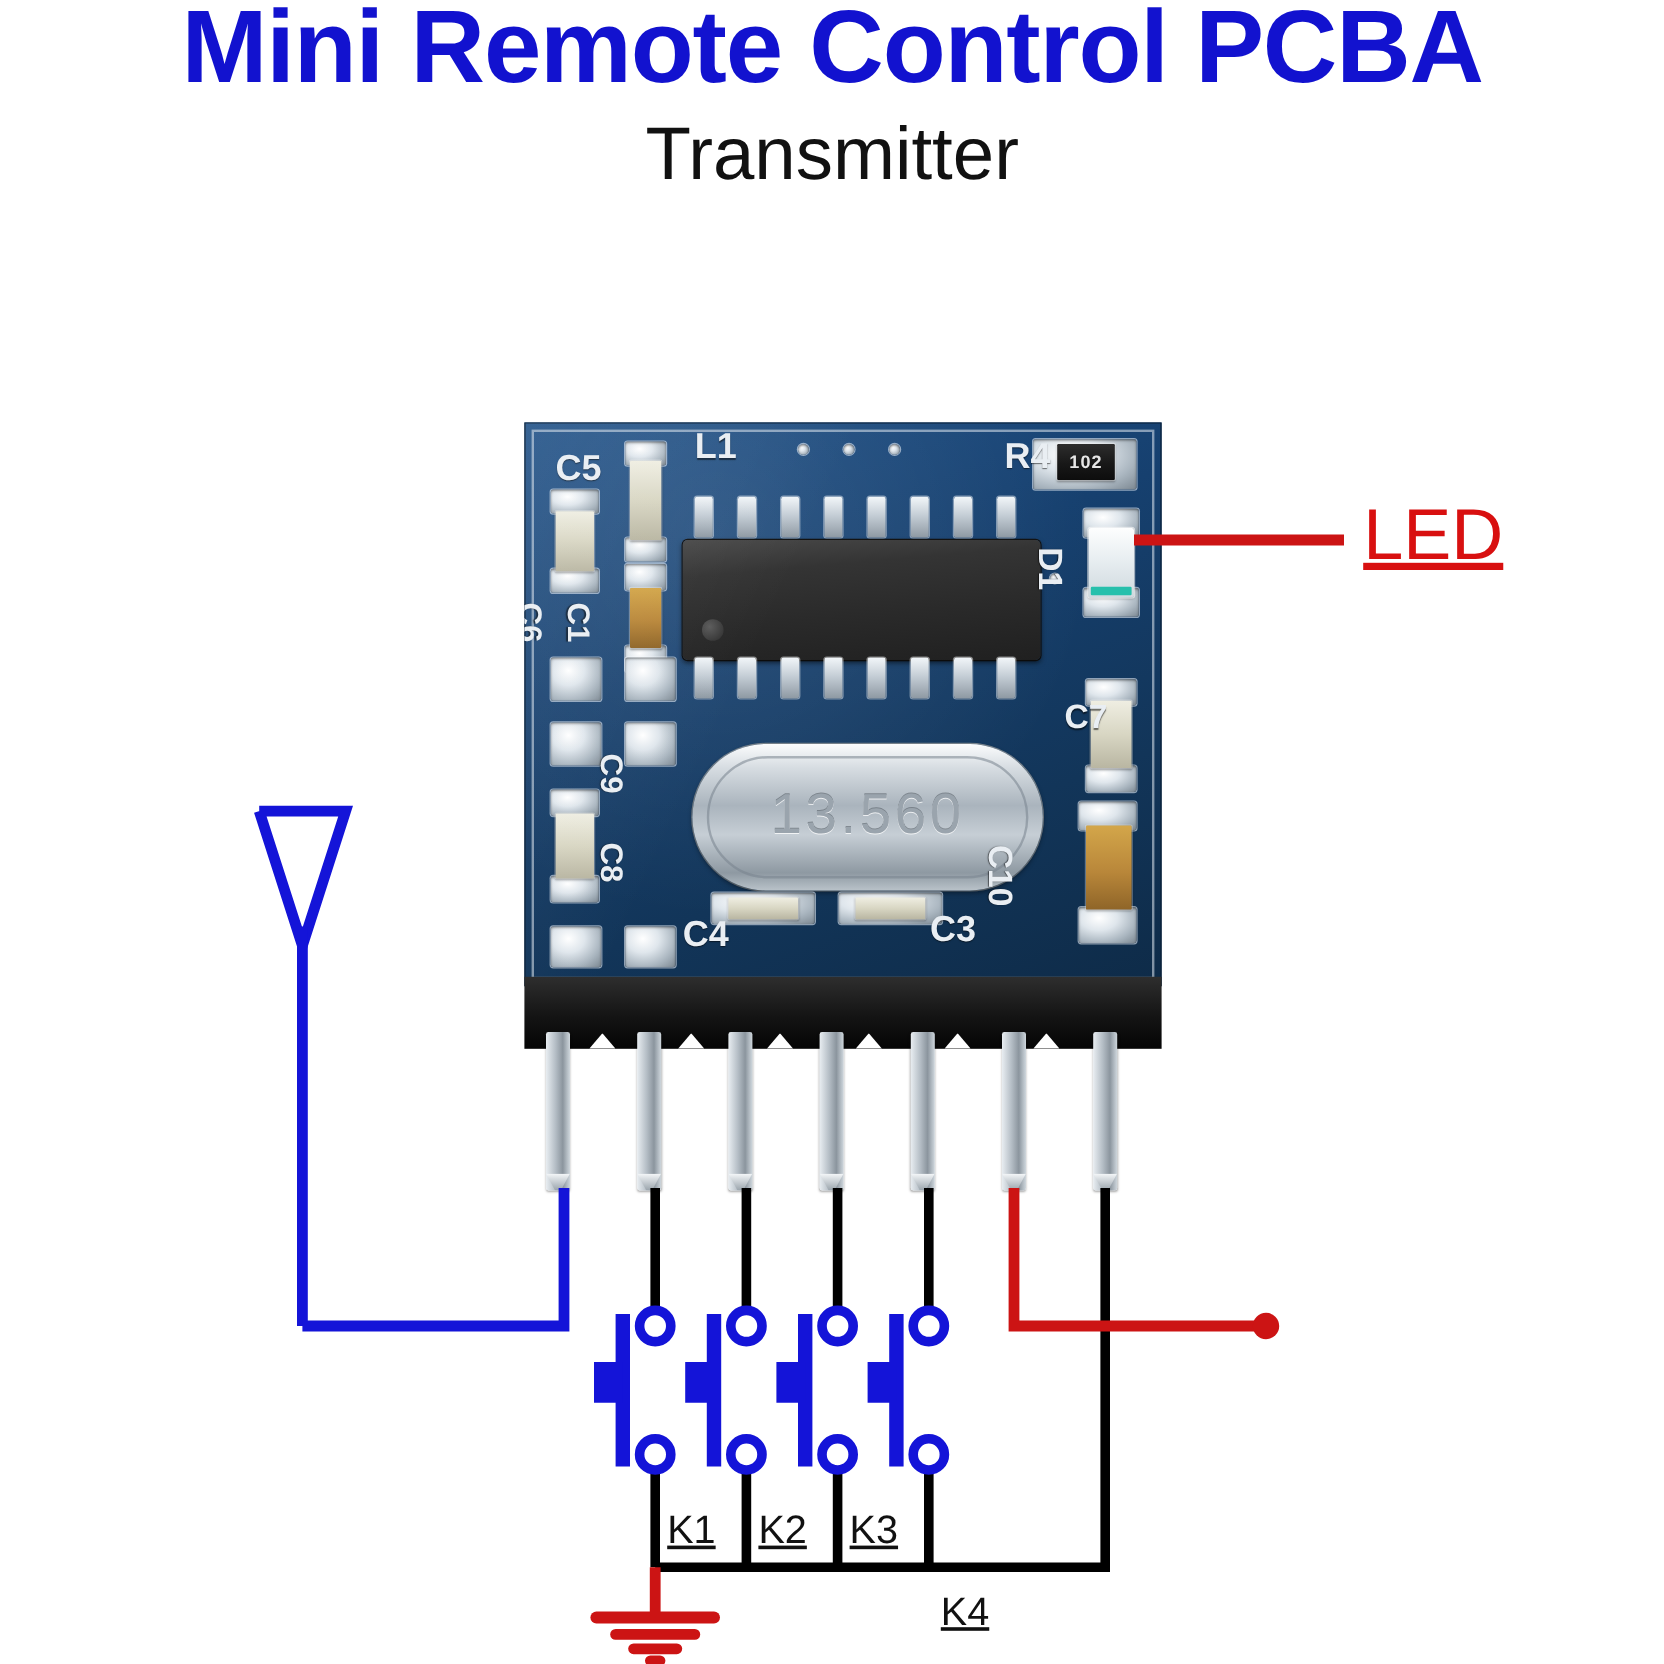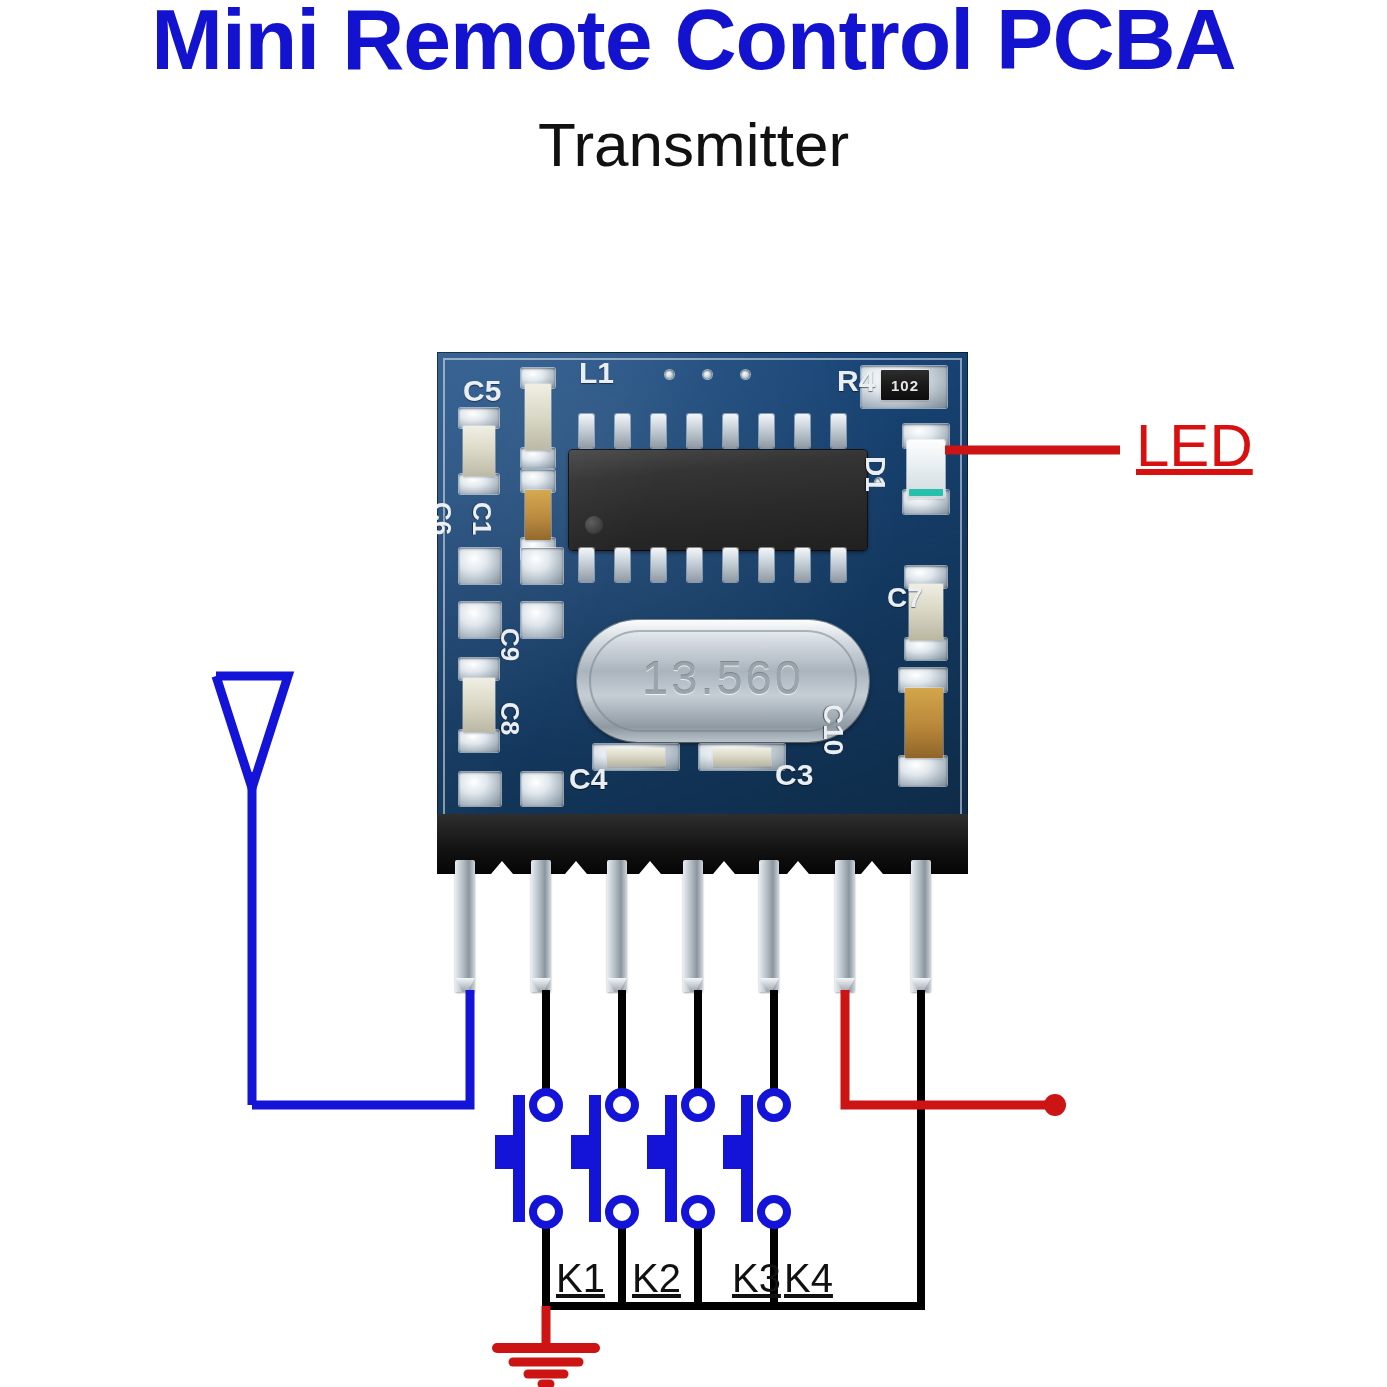--- a/index.html
+++ b/index.html
@@ -11,21 +11,21 @@
   }
   #stage{position:relative;width:1387px;height:1387px;background:#fff;}
 
   
   .title-main{
     position:absolute;left:0;top:-6px;width:1387px;text-align:center;
     font-size:86px;font-weight:bold;color:#1212cf;
     letter-spacing:-1px;line-height:1.05;white-space:nowrap;
   }
   .title-sub{
-    position:absolute;left:0;top:112px;width:1387px;text-align:center;
+    position:absolute;left:0;top:96px;width:1387px;text-align:center;
     font-size:62px;color:#111;line-height:1.05;white-space:nowrap;
   }
   .title-part{
     position:absolute;left:0;top:222px;width:1387px;text-align:center;
     font-size:62px;color:#111;line-height:1.05;white-space:nowrap;
   }
 
   
   #art{position:absolute;left:0;top:0;width:1387px;height:1387px;}
 
@@ -134,21 +134,21 @@
   }
   .hpin:after{
     content:"";position:absolute;left:0;right:0;bottom:0;height:14px;
     background:linear-gradient(180deg,#f4f7f9,#9aa4ac);
     clip-path:polygon(0 0,100% 0,62% 100%,38% 100%);
   }
   
   .lbl{position:absolute;white-space:nowrap;line-height:1;text-decoration:underline;}
   .lbl-led{font-size:60px;color:#d81010;font-weight:normal;}
   .lbl-dc{font-size:44px;color:#cc1414;}
-  .lbl-k{font-size:40px;color:#111;}
+  .lbl-k{font-size:33px;color:#111;}
 </style>
 </head>
 <body>
 
 <div id="stage">
 
   <div class="title-main">Mini Remote Control PCBA</div>
   <div class="title-sub">Transmitter</div>
 
   <div class="pcb">
@@ -320,16 +320,16 @@
       <line x1="528" y1="1374" x2="564" y2="1374" stroke="#cc1414" stroke-width="9" stroke-linecap="round"></line>
       <line x1="542" y1="1384" x2="550" y2="1384" stroke="#cc1414" stroke-width="9" stroke-linecap="round"></line>
     </g>
   </svg>
 
   <div class="lbl lbl-led" style="left:1136px; top:416px;">LED</div>
 
 
   <div class="lbl lbl-k" style="left:556px; top:1258px;">K1</div>
   <div class="lbl lbl-k" style="left:632px; top:1258px;">K2</div>
-  <div class="lbl lbl-k" style="left:732px; top:1258px;">K3</div>
-  <div class="lbl lbl-k" style="left:784px; top:1258px;">K4</div>
+  <div class="lbl lbl-k" style="left:708px; top:1258px;">K3</div>
+  <div class="lbl lbl-k" style="left:784px; top:1326px;">K4</div>
 
 </div>
 
 </body></html>

